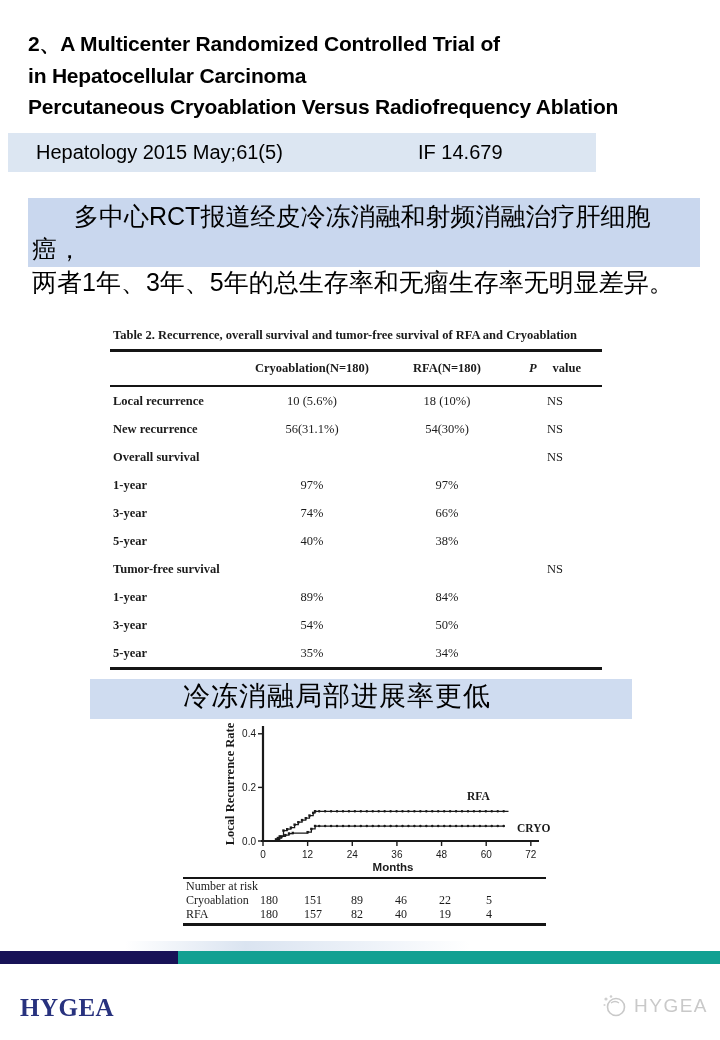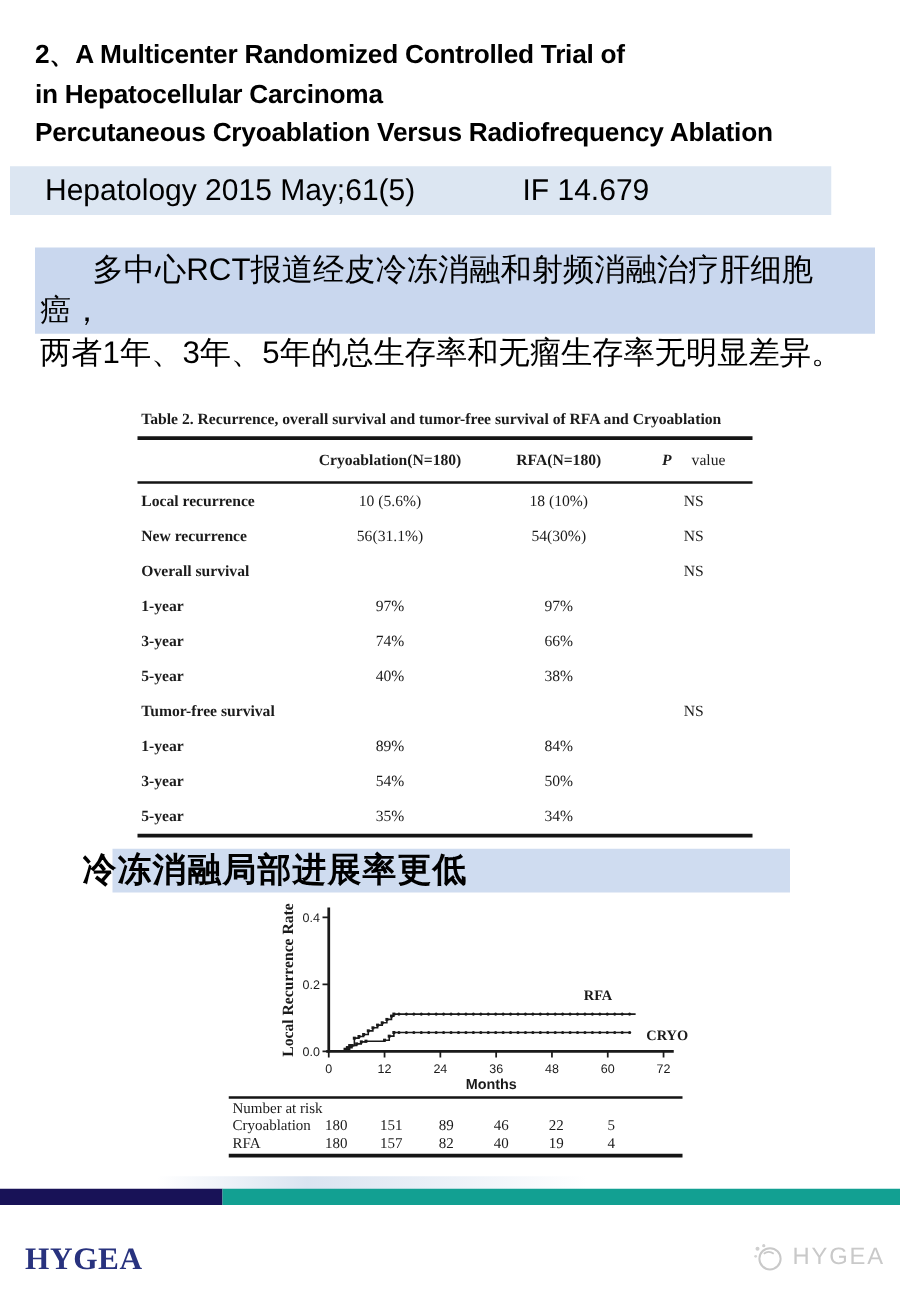--- a/index.html
+++ b/index.html
@@ -4,45 +4,45 @@
 <style>
   html,body{margin:0;padding:0;background:#fff;}
   .slide{position:relative;width:720px;height:1040px;background:#ffffff;overflow:hidden;
          font-family:"Liberation Sans","DejaVu Sans",sans-serif;color:#000;}
   .abs{position:absolute;}
 
   
   .title{left:28px;top:28px;width:682px;font-weight:bold;font-size:21px;line-height:31.5px;letter-spacing:-0.2px;white-space:nowrap;}
 
   
-  .citebar{left:8px;top:133px;width:657px;height:39px;line-height:39px;font-size:24px;}
+  .citebar{left:8px;top:133px;width:588px;height:39px;line-height:39px;font-size:20px;}
   .citebar .journal{position:absolute;left:28px;}
   .citebar .if{position:absolute;left:410px;}
 
   
   .summary{left:28px;top:198px;width:672px;height:69px;font-size:25px;line-height:33px;padding-top:2px;box-sizing:border-box;}
   .summary .l1{text-indent:42px;padding-left:4px;}
   .summary .l2{padding-left:4px;}
 
   
   .t2{left:110px;top:291px;width:492px;font-family:"Liberation Serif","DejaVu Serif",serif;font-size:12.5px;color:#1b1b1b;}
   .t2 .t2title{font-weight:bold;padding-left:3px;height:21px;margin-top:37px;}
   .rule{background:#151515;}
   .rule3{height:3px;}
   .rule2{height:2px;}
   .t2 .grid{display:grid;grid-template-columns:128px 148px 122px 94px;align-items:center;}
   .t2 .hdr{height:33px;font-weight:bold;}
   .t2 .row{height:28px;}
   .t2 .c1{padding-left:3px;font-weight:bold;}
   .t2 .c{text-align:center;}
   .t2 .pit{font-style:italic;font-weight:bold;}
-  .t2 .prest{font-weight:normal;margin-left:16px;}
-
-  
-  .sechdr{left:90px;top:679px;width:542px;height:35px;line-height:35px;font-size:27px;letter-spacing:1px;font-weight:bold;}
+  .t2 .prest{font-weight:bold;margin-left:16px;}
+
+  
+  .sechdr{left:90px;top:679px;width:542px;height:40px;line-height:35px;text-align:center;font-size:27px;letter-spacing:1px;}
   .sechdr span{position:relative;left:-24px;}
 
   
   .km{left:223px;top:720px;}
   .km text{fill:#1a1a1a;}
   .km .tick{font-family:"Liberation Sans",sans-serif;font-size:10px;}
   .km .ylab{font-family:"Liberation Serif","DejaVu Serif",serif;font-weight:bold;font-size:12.5px;}
   .km .xlab{font-family:"Liberation Sans",sans-serif;font-weight:bold;font-size:11.5px;}
   .km .slab{font-family:"Liberation Serif","DejaVu Serif",serif;font-weight:bold;font-size:11.5px;}
 

